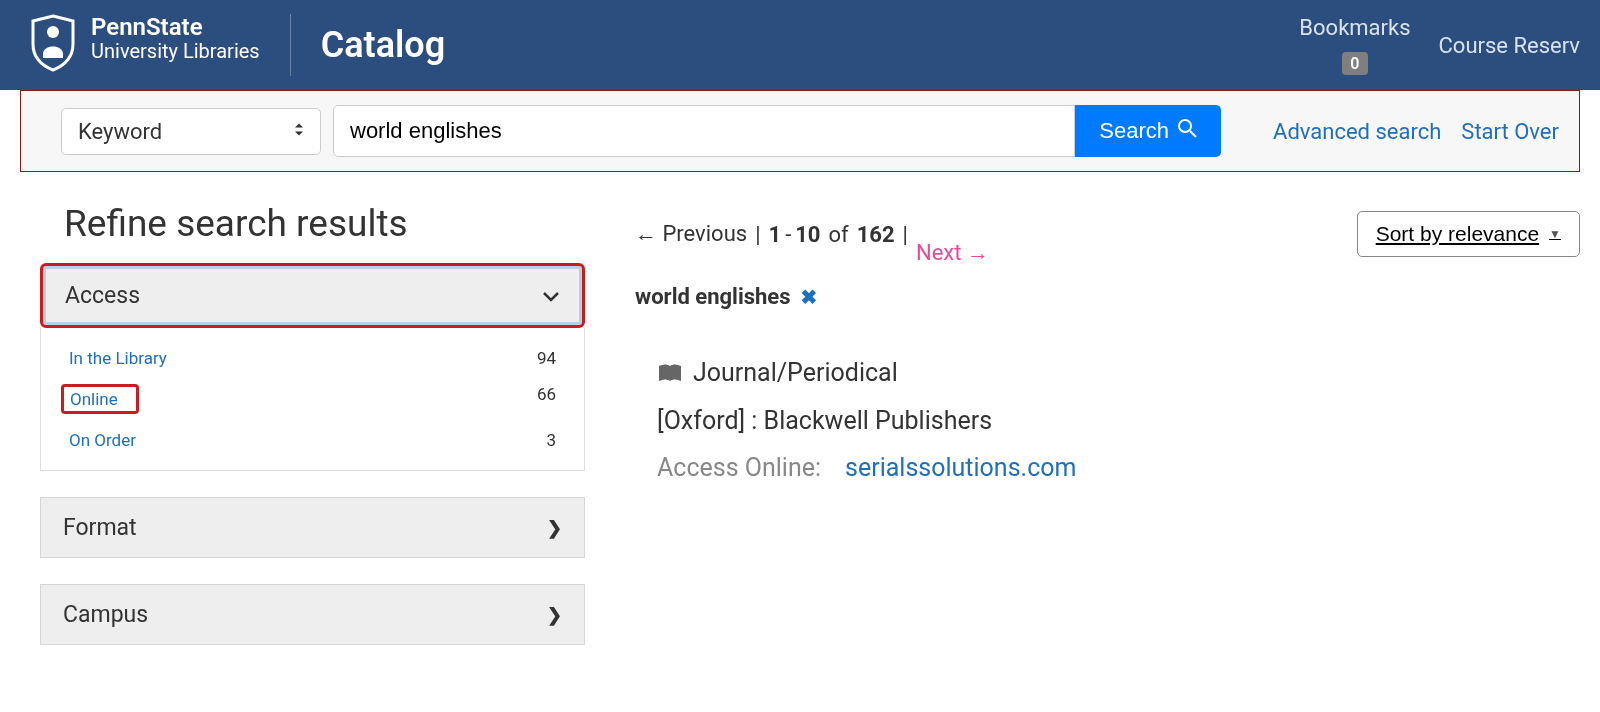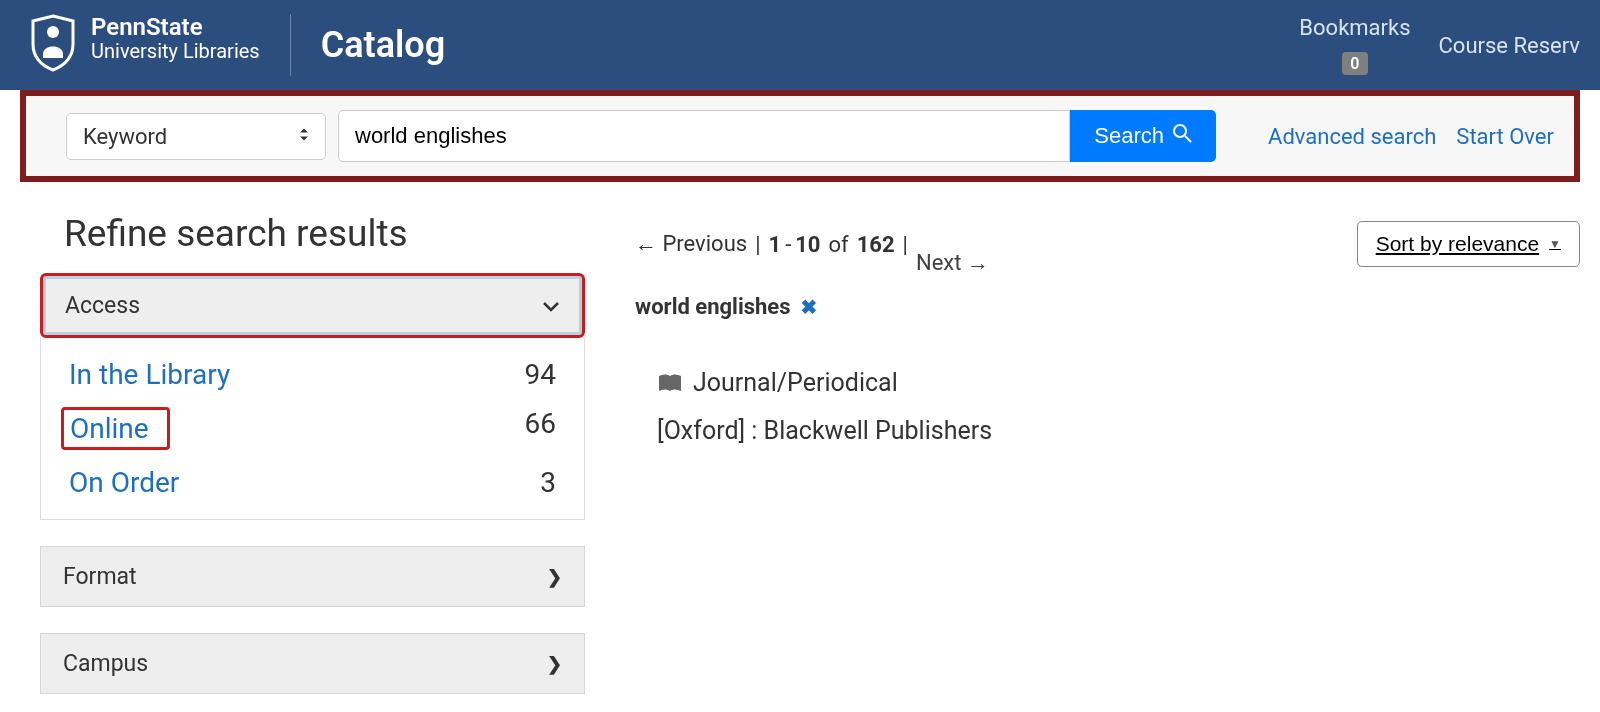--- a/index.html
+++ b/index.html
@@ -12,52 +12,52 @@
   .logo-text { line-height: 1.1; }
   .logo-title { font-size: 24px; font-weight: 600; }
   .logo-sub { font-size: 20px; font-weight: 400; }
   .catalog-title { font-size: 36px; font-weight: 600; margin-left: 30px; }
   .header-spacer { flex: 1; }
   .header-links { display: flex; gap: 28px; font-size: 22px; color: #d9e3ee; align-items: center; }
   .header-link { display: flex; align-items: center; gap: 12px; cursor: pointer; white-space: nowrap; flex-direction: column; }
   .badge { background: #7f7f7f; color: #fff; border-radius: 4px; padding: 2px 8px; font-size: 16px; font-weight: 600; }
   
   
-  .searchbar { background: #f7f7f7; border: 6px solid #7f1d1d; padding: 14px 20px 14px 40px; display: flex; align-items: center; gap: 12px; margin: 0 20px; }
+  .searchbar { background: #f7f7f7; border: 1px solid #7f1d1d; padding: 14px 20px 14px 40px; display: flex; align-items: center; gap: 12px; margin: 0 20px; }
   .search-type { border: 1px solid #ccc; border-radius: 5px; background: #fff; padding: 10px 40px 10px 16px; font-size: 22px; position: relative; cursor: pointer; min-width: 260px; }
   .select-caret { position: absolute; right: 16px; top: 50%; transform: translateY(-50%); font-size: 14px; }
   .search-input { flex: 1; border: 1px solid #ccc; border-radius: 5px 0 0 5px; padding: 12px 16px; font-size: 22px; outline: none; }
   .search-btn { background: #007bff; color: #fff; border: none; border-radius: 0 5px 5px 0; padding: 12px 24px; font-size: 22px; cursor: pointer; display: flex; align-items: center; gap: 8px; margin-left: -12px; height: 52px; }
   .search-links { display: flex; gap: 20px; font-size: 22px; color: #1f6fbf; margin-left: 40px; }
   .search-links span { cursor: pointer; white-space: nowrap; }
   
   
   .main { display: flex; padding: 30px 20px 20px 40px; gap: 50px; }
   .sidebar { width: 545px; flex-shrink: 0; }
   .content { flex: 1; }
   
   .refine-heading { font-size: 37px; font-weight: 400; margin-bottom: 18px; margin-left: 24px; }
   
   .facet-header { background: #eee; border: 1px solid #d6d6d6; padding: 16px 22px; font-size: 23px; display: flex; justify-content: space-between; align-items: center; cursor: pointer; }
   .facet-header.open { border-radius: 6px; border: 3px solid #c71d1d; box-shadow: 0 0 0 3px rgba(100,160,220,0.4) inset; }
   .facet-arrow { font-size: 18px; font-weight: bold; }
   
   .facet-body { border: 1px solid #ddd; border-top: none; padding: 12px 0; }
-  .facet-item { display: flex; justify-content: space-between; padding: 8px 28px; font-size: 28px; }
+  .facet-item { display: flex; justify-content: space-between; padding: 8px 28px; font-size: 17px; }
   .facet-link { color: #1f6fbf; cursor: pointer; }
   .facet-link.highlight { border: 3px solid #c71d1d; border-radius: 4px; padding: 2px 18px 2px 6px; margin-left: -8px; }
   .facet-count { color: #333; }
   
   .facet-closed { margin-top: 26px; }
   
   
   .pager-row { display: flex; justify-content: space-between; align-items: center; font-size: 22px; margin-bottom: 18px; }
   .pager { display: flex; align-items: center; gap: 8px; text-align: center; }
   .pager-prev { color: #333; }
-  .pager-next { color: #404040; cursor: pointer; margin-top: 38px; }
+  .pager-next { color: #ec4899; cursor: pointer; margin-top: 38px; }
   .sort-btn { border: 1px solid #888; border-radius: 5px; padding: 10px 18px; font-size: 21px; background: #fff; cursor: pointer; display: flex; align-items: center; gap: 10px; text-decoration: underline; }
   .sort-caret { font-size: 12px; color: #555; }
   
   .active-filter { font-size: 22px; font-weight: 700; display: flex; align-items: center; gap: 10px; margin-bottom: 40px; }
   .remove-icon { color: #1f6fbf; cursor: pointer; font-size: 20px; }
   
   .result-title { font-size: 28px; margin-bottom: 36px; }
   .result-num { color: #333; }
   .result-link { color: #1f6fbf; cursor: pointer; }
   
@@ -190,15 +190,19 @@
     <div class="result-meta">
       <div class="type-row">
         <span class="book-icon-wrap">
           <svg width="26" height="20" viewBox="0 0 26 20">
               <path d="M2 3 C6 1 10 1 13 3 V18 C10 16 6 16 2 18 Z M24 3 C20 1 16 1 13 3 V18 C16 16 20 16 24 18 Z" fill="#666"></path>
             </svg>
         </span>
         <span>Journal/Periodical</span>
       </div>
       <div>[Oxford] : Blackwell Publishers</div>
+      <div class="access-row">
+        <span class="access-label">Access Online:</span>
+        <span class="access-link">serialssolutions.com</span>
+      </div>
     </div>
   </div>
 </div>
 
 </body></html>

